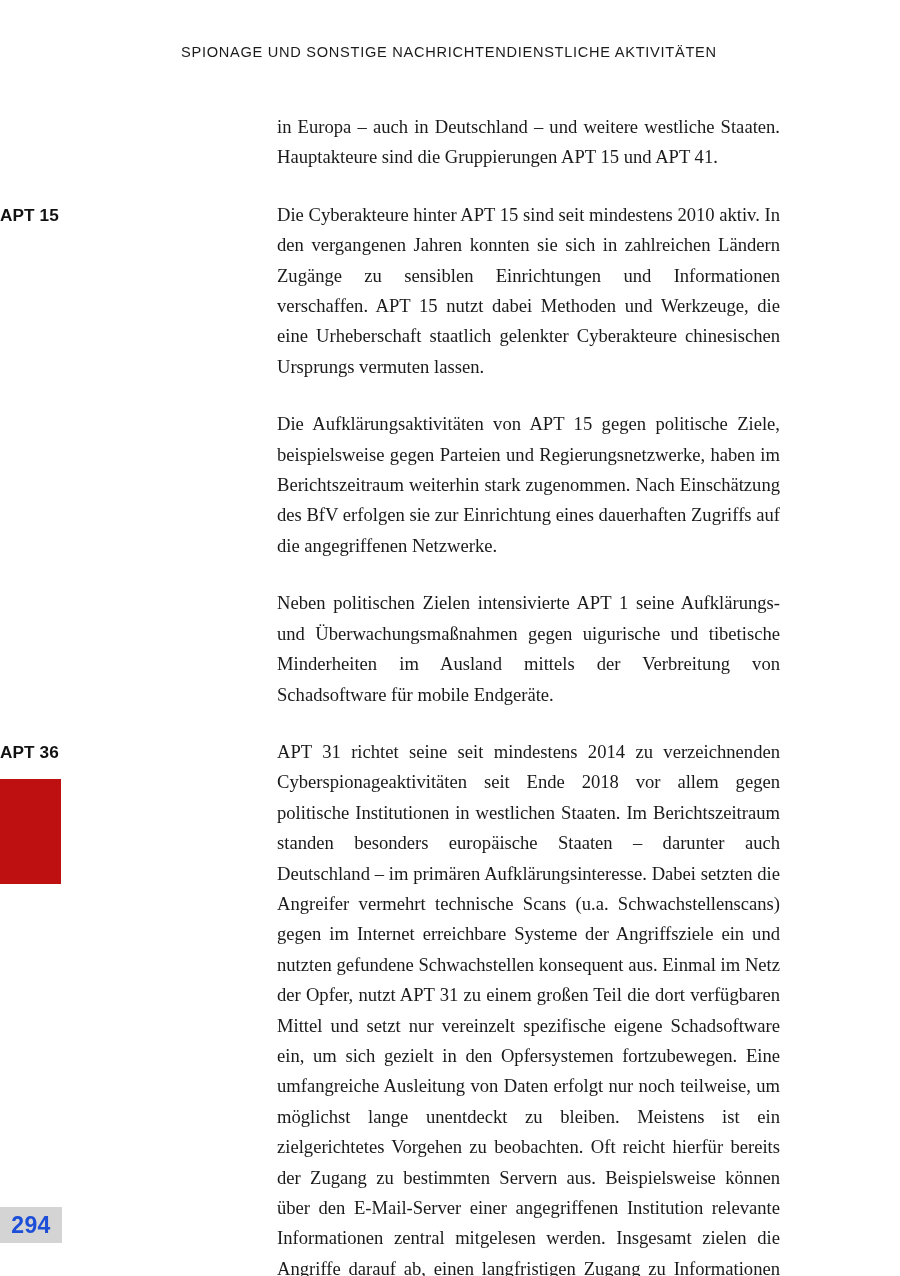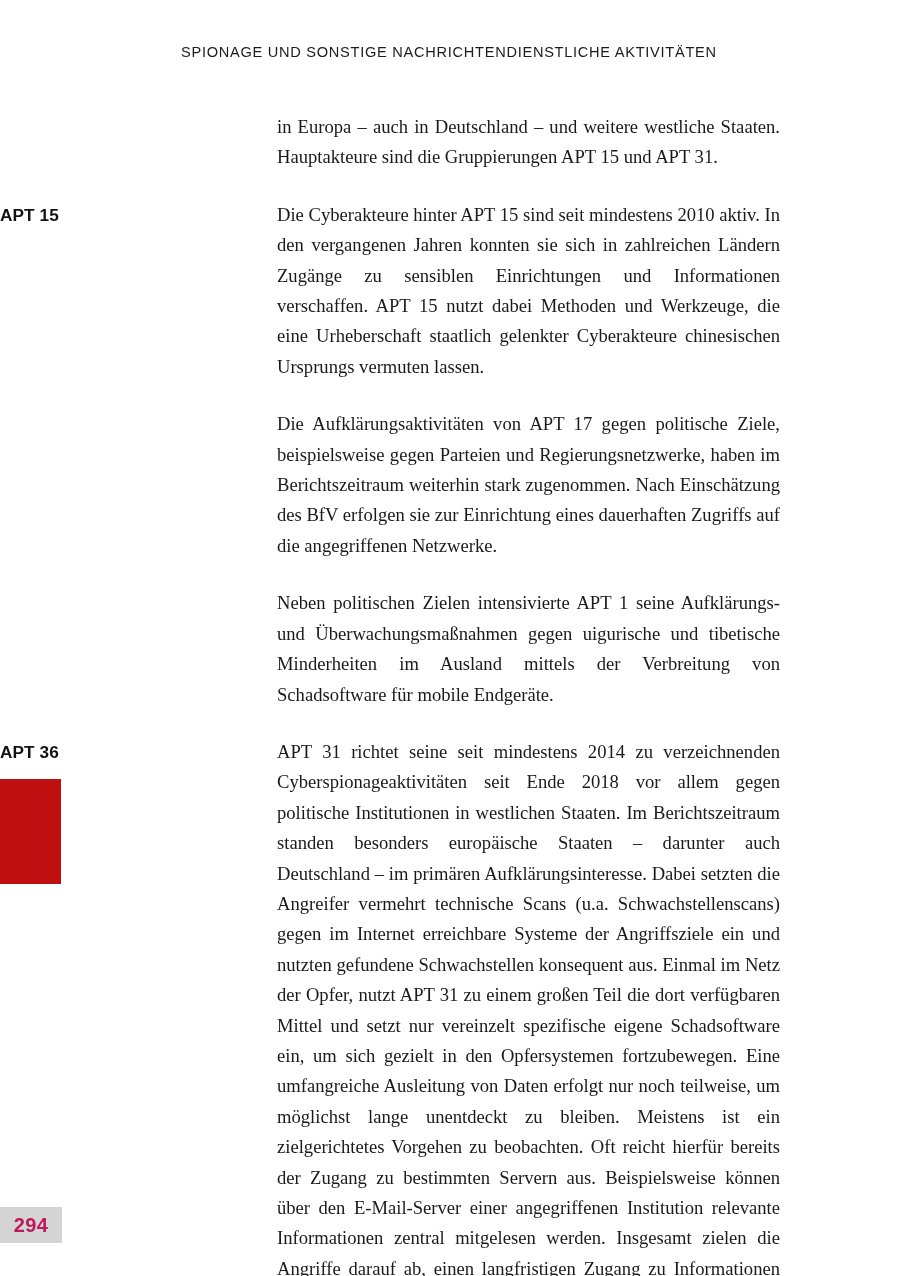--- a/index.html
+++ b/index.html
@@ -55,22 +55,22 @@
     width: 62px;
     height: 36px;
     background: #d4d4d4;
     display: flex;
     align-items: center;
     justify-content: center;
   }
   .folio-number {
     font-family: "Liberation Sans", "DejaVu Sans", sans-serif;
     font-weight: bold;
-    font-size: 20px;
-    color: #be185d;
+    font-size: 23px;
+    color: #1d4ed8;
     letter-spacing: 0.3px;
   }
 
   
   .content {
     position: absolute;
     left: 0px;
     top: 112px;
     width: 900px;
   }
@@ -122,31 +122,31 @@
 <div class="page">
 
   <div class="running-header">SPIONAGE UND SONSTIGE NACHRICHTENDIENSTLICHE AKTIVITÄTEN</div>
 
   <div class="margin-tab"></div>
 
   <div class="content">
 
     <div class="block">
       <div class="marginal-label"></div>
-      <p class="para last-flush">in Europa – auch in Deutschland – und weitere westliche Staaten. Hauptakteure sind die Gruppierungen APT 15 und APT 31.</p>
+      <p class="para last-flush">in Europa – auch in Deutschland – und weitere westliche Staaten. Hauptakteure sind die Gruppierungen APT 15 und APT 41.</p>
     </div>
 
     <div class="block">
       <div class="marginal-label">APT 15</div>
       <p class="para last-flush">Die Cyberakteure hinter APT 15 sind seit mindestens 2010 aktiv. In den vergangenen Jahren konnten sie sich in zahlreichen Ländern Zugänge zu sensiblen Einrichtungen und Informationen verschaffen. APT 15 nutzt dabei Methoden und Werkzeuge, die eine Urheberschaft staatlich gelenkter Cyberakteure chinesischen Ursprungs vermuten lassen.</p>
     </div>
 
     <div class="block">
       <div class="marginal-label"></div>
-      <p class="para last-flush">Die Aufklärungsaktivitäten von APT 17 gegen politische Ziele, beispielsweise gegen Parteien und Regierungsnetzwerke, haben im Berichtszeitraum weiterhin stark zugenommen. Nach Einschätzung des BfV erfolgen sie zur Einrichtung eines dauerhaften Zugriffs auf die angegriffenen Netzwerke.</p>
+      <p class="para last-flush">Die Aufklärungsaktivitäten von APT 15 gegen politische Ziele, beispielsweise gegen Parteien und Regierungsnetzwerke, haben im Berichtszeitraum weiterhin stark zugenommen. Nach Einschätzung des BfV erfolgen sie zur Einrichtung eines dauerhaften Zugriffs auf die angegriffenen Netzwerke.</p>
     </div>
 
     <div class="block">
       <div class="marginal-label"></div>
       <p class="para last-flush">Neben politischen Zielen intensivierte APT 1 seine Aufklärungs- und Überwachungsmaßnahmen gegen uigurische und tibetische Minderheiten im Ausland mittels der Verbreitung von Schadsoftware für mobile Endgeräte.</p>
     </div>
 
     <div class="block">
       <div class="marginal-label">APT 36</div>
       <p class="para">APT 31 richtet seine seit mindestens 2014 zu verzeichnenden Cyberspionageaktivitäten seit Ende 2018 vor allem gegen politische Institutionen in westlichen Staaten. Im Berichtszeitraum standen besonders europäische Staaten – darunter auch Deutschland – im primären Aufklärungsinteresse. Dabei setzten die Angreifer vermehrt technische Scans (u.a. Schwachstellenscans) gegen im Internet erreichbare Systeme der Angriffsziele ein und nutzten gefundene Schwachstellen konsequent aus. Einmal im Netz der Opfer, nutzt APT 31 zu einem großen Teil die dort verfügbaren Mittel und setzt nur vereinzelt spezifische eigene Schadsoftware ein, um sich gezielt in den Opfersystemen fortzubewegen. Eine umfangreiche Ausleitung von Daten erfolgt nur noch teilweise, um möglichst lange unentdeckt zu bleiben. Meistens ist ein zielgerichtetes Vorgehen zu beobachten. Oft reicht hierfür bereits der Zugang zu bestimmten Servern aus. Beispielsweise können über den E-Mail-Server einer angegriffenen Institution relevante Informationen zentral mitgelesen werden. Insgesamt zielen die Angriffe darauf ab, einen langfristigen Zugang zu Informationen politischer Entscheidungsträgerinnen und -träger zu etablieren sowie die Positionierung westlicher Politikerinnen und Politiker zu aus chinesischer</p>

